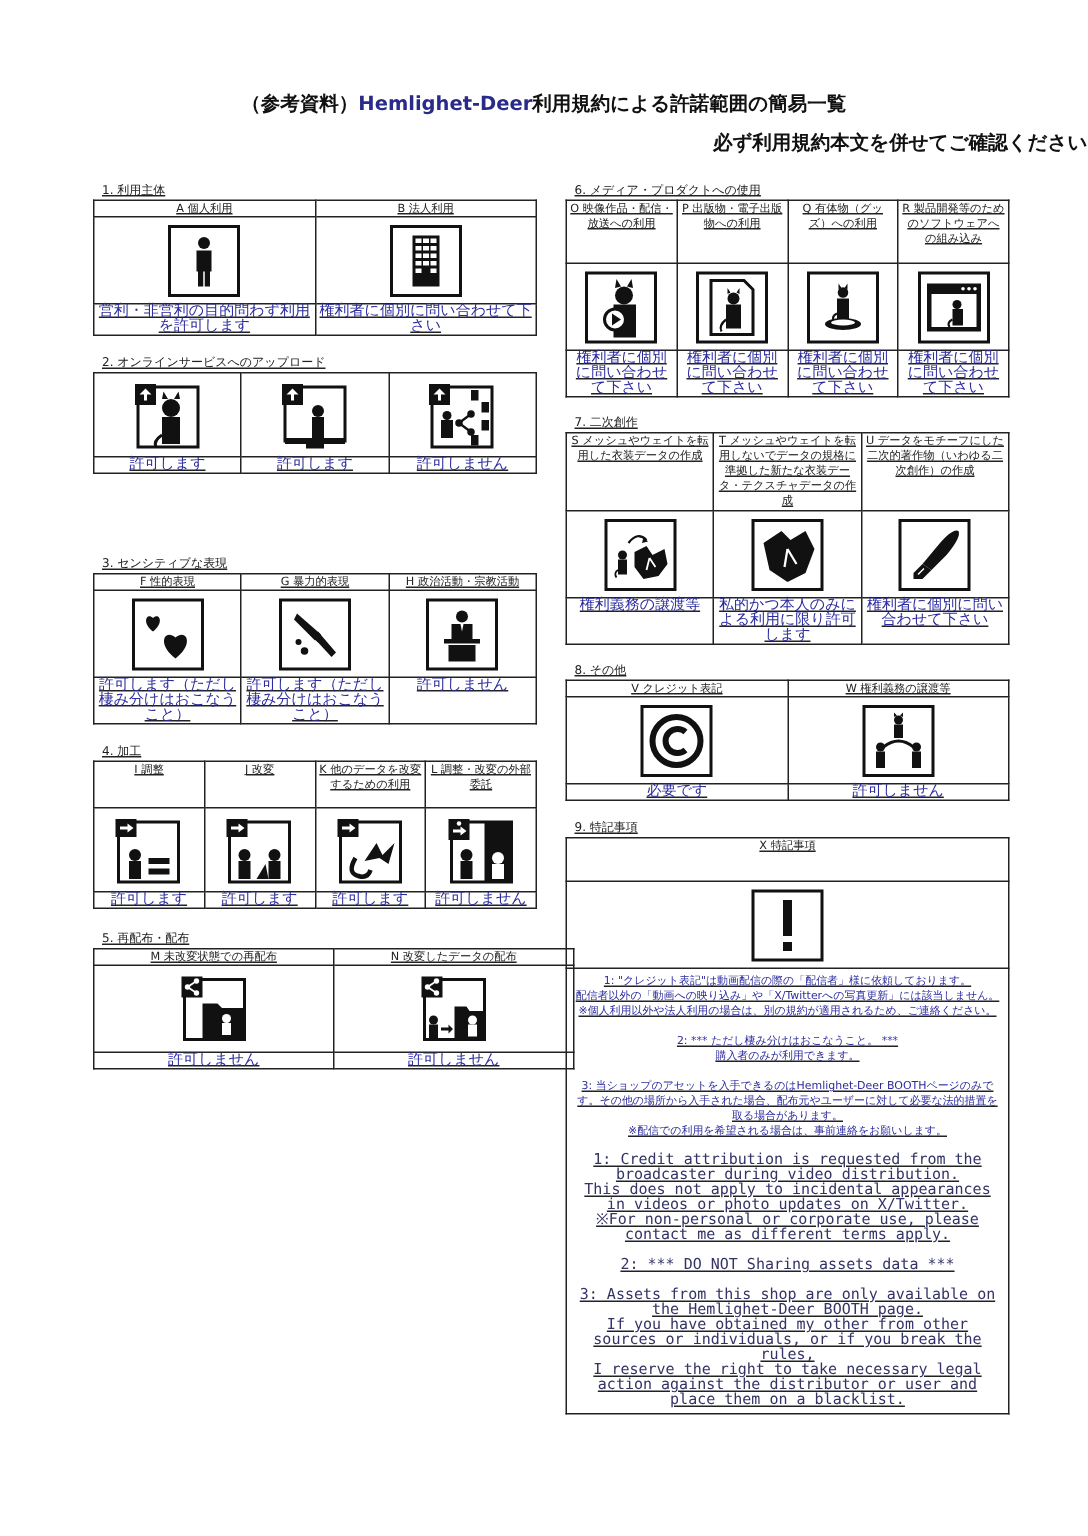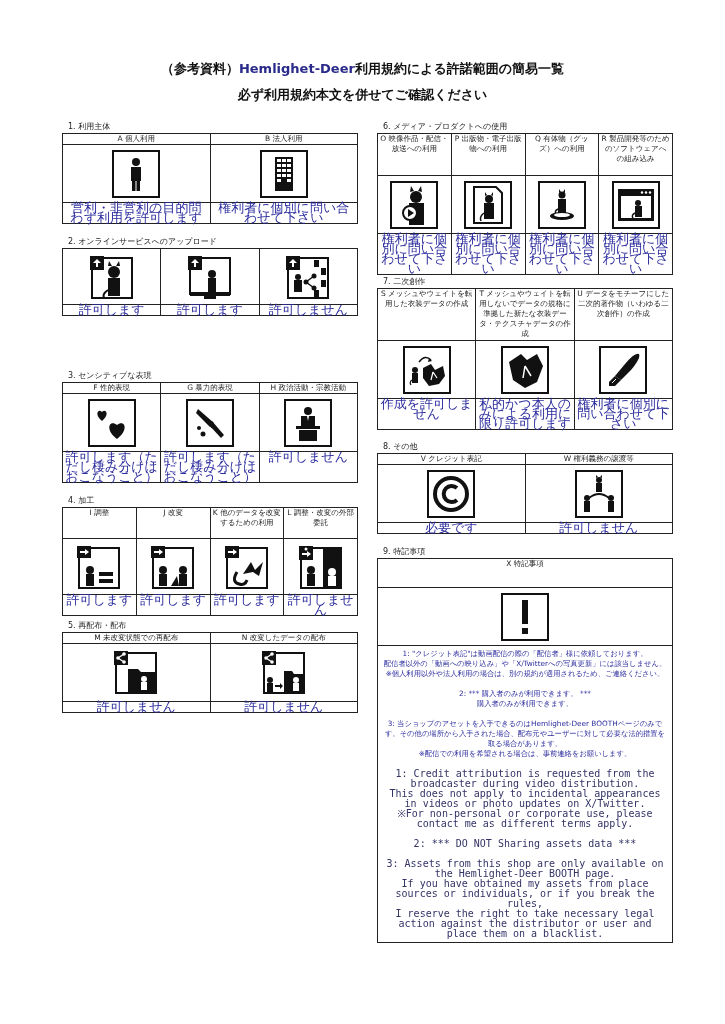--- a/index.html
+++ b/index.html
@@ -1,27 +1,27 @@
 <!DOCTYPE html>
 <html><head>
 <meta charset="utf-8">
 <style>
   * { box-sizing: border-box; margin: 0; padding: 0; }
   html, body { width: 725px; height: 1024px; background: #ffffff; overflow: hidden; }
   body { font-family: "DejaVu Sans", sans-serif; color: #222; position: relative; }
   .title { position: absolute; left: 0; width: 725px; text-align: center; font-weight: bold; font-size: 13px; color: #111; }
   .title .brand { color: #2a2a8a; }
   .t1 { top: 60px; }
-  .t2 { top: 86px; }
-  .section { position: absolute; }
+  .t2 { top: 86px; text-align: right; }
+  .section { position: absolute; text-decoration: underline; }
   .sec-label { font-size: 8px; color: #222; height: 12px; line-height: 12px; padding-left: 6px; }
   table { border-collapse: collapse; width: 100%; table-layout: fixed; }
   td { border: 1.2px solid #222; text-align: center; vertical-align: top; font-size: 7.5px; line-height: 10px; padding: 0 2px; }
   td.hd { color: #222; }
-  td.res { color: #2c2c9e; font-size: 13px; }
+  td.res { color: #2c2c9e; font-size: 10px; }
   td.icon-cell { vertical-align: middle; }
   .ibox { display: inline-block; border: 2px solid #111; background: #fff; position: relative; vertical-align: middle; }
   .ibox svg { display: block; }
   .notes { color: #2c2c9e; font-size: 7.3px; line-height: 10px; text-align: center; padding: 3px 4px; vertical-align: top; }
   .notes .en { font-family: "DejaVu Sans Mono", monospace; font-size: 10px; line-height: 10px; color: #333366; }
   .notes p { margin: 0; }
   .gap { height: 10px; }
 </style>
 </head>
 <body>
@@ -260,21 +260,21 @@
     <tr style="height:11px;">
       <td class="res">許可します</td>
       <td class="res">許可します</td>
       <td class="res">許可します</td>
       <td class="res">許可しません</td>
     </tr>
   </tbody>
     </table>
 </div>
 
-<div class="section" style="left:62px; top:620px; width:296px;">
+<div class="section" style="left:62px; top:620px; width:321px;">
   <div class="sec-label">5. 再配布・配布</div>
   <table>
     <tbody>
         <tr style="height:11px;margin-top:32px;">
       <td class="hd">M 未改変状態での再配布</td>
       <td class="hd">N 改変したデータの配布</td>
     </tr>
     <tr style="height:58px;">
       <td class="icon-cell">
         <div class="ibox" style="width:48px;height:48px;border:none;">
@@ -423,21 +423,21 @@
         <div class="ibox" style="width:48px;height:48px;">
           <svg width="44" height="44" viewBox="0 0 44 44">
                 <path d="M38 6 Q40 10 30 22 L20 32 L14 28 L24 16 Q34 4 38 6 Z" fill="#111"></path>
                 <path d="M14 28 L20 32 L14 38 L8 38 L8 34 Z" fill="#111"></path>
                 <path d="M11 35 L15 31" stroke="#fff" stroke-width="1"></path>
               </svg>
         </div>
       </td>
     </tr>
     <tr style="height:31px;">
-      <td class="res">作成を許可しません</td>
+      <td class="res">権利義務の譲渡等</td>
       <td class="res">私的かつ本人のみによる利用に限り許可します</td>
       <td class="res">権利者に個別に問い合わせて下さい</td>
     </tr>
   </tbody>
     </table>
 </div>
 
 <div class="section" style="left:377px; top:441px; width:296px;">
   <div class="sec-label">8. その他</div>
   <table>
@@ -494,32 +494,32 @@
               </svg>
         </div>
       </td>
     </tr>
     <tr>
       <td class="notes" style="height:294px;">
         <p>1: "クレジット表記"は動画配信の際の「配信者」様に依頼しております。</p>
         <p>配信者以外の「動画への映り込み」や「X/Twitterへの写真更新」には該当しません。</p>
         <p>※個人利用以外や法人利用の場合は、別の規約が適用されるため、ご連絡ください。</p>
         <div class="gap"></div>
-        <p>2: *** 購入者のみが利用できます。 ***</p>
+        <p>2: *** ただし棲み分けはおこなうこと。 ***</p>
         <p>購入者のみが利用できます。</p>
         <div class="gap"></div>
         <p>3: 当ショップのアセットを入手できるのはHemlighet-Deer BOOTHページのみです。その他の場所から入手された場合、配布元やユーザーに対して必要な法的措置を取る場合があります。</p>
         <p>※配信での利用を希望される場合は、事前連絡をお願いします。</p>
         <div class="gap"></div>
         <p class="en">1:  Credit attribution is requested from the broadcaster during video distribution.</p>
         <p class="en">This does not apply to incidental appearances in videos or photo updates on X/Twitter.</p>
         <p class="en">※For non-personal or corporate use, please contact me as different terms apply.</p>
         <div class="gap"></div>
         <p class="en">2: *** DO NOT Sharing assets data ***</p>
         <div class="gap"></div>
         <p class="en">3: Assets from this shop are only available on the Hemlighet-Deer BOOTH page.</p>
-        <p class="en">If you have obtained my assets from place sources or individuals, or if you break the rules,</p>
+        <p class="en">If you have obtained my other from other sources or individuals, or if you break the rules,</p>
         <p class="en">I reserve the right to take necessary legal action against the distributor or user and place them on a blacklist.</p>
       </td>
     </tr>
   </tbody>
     </table>
 </div>
 
 </body></html>

